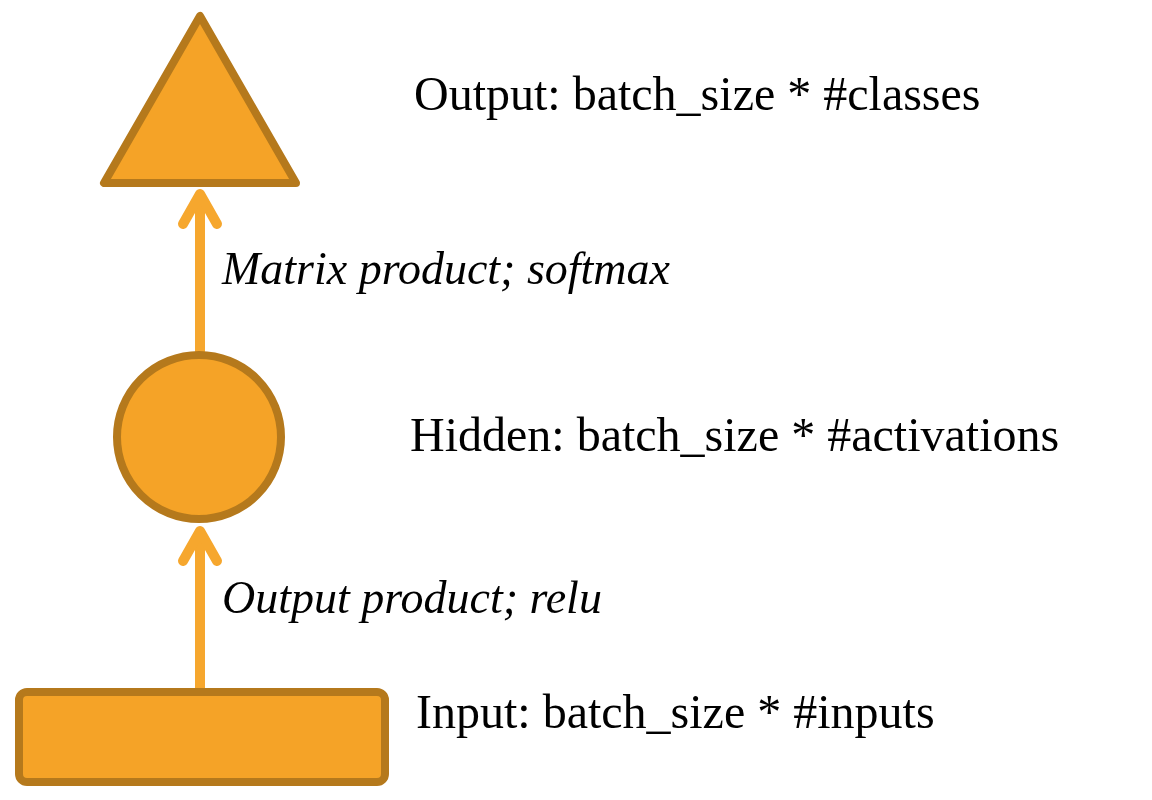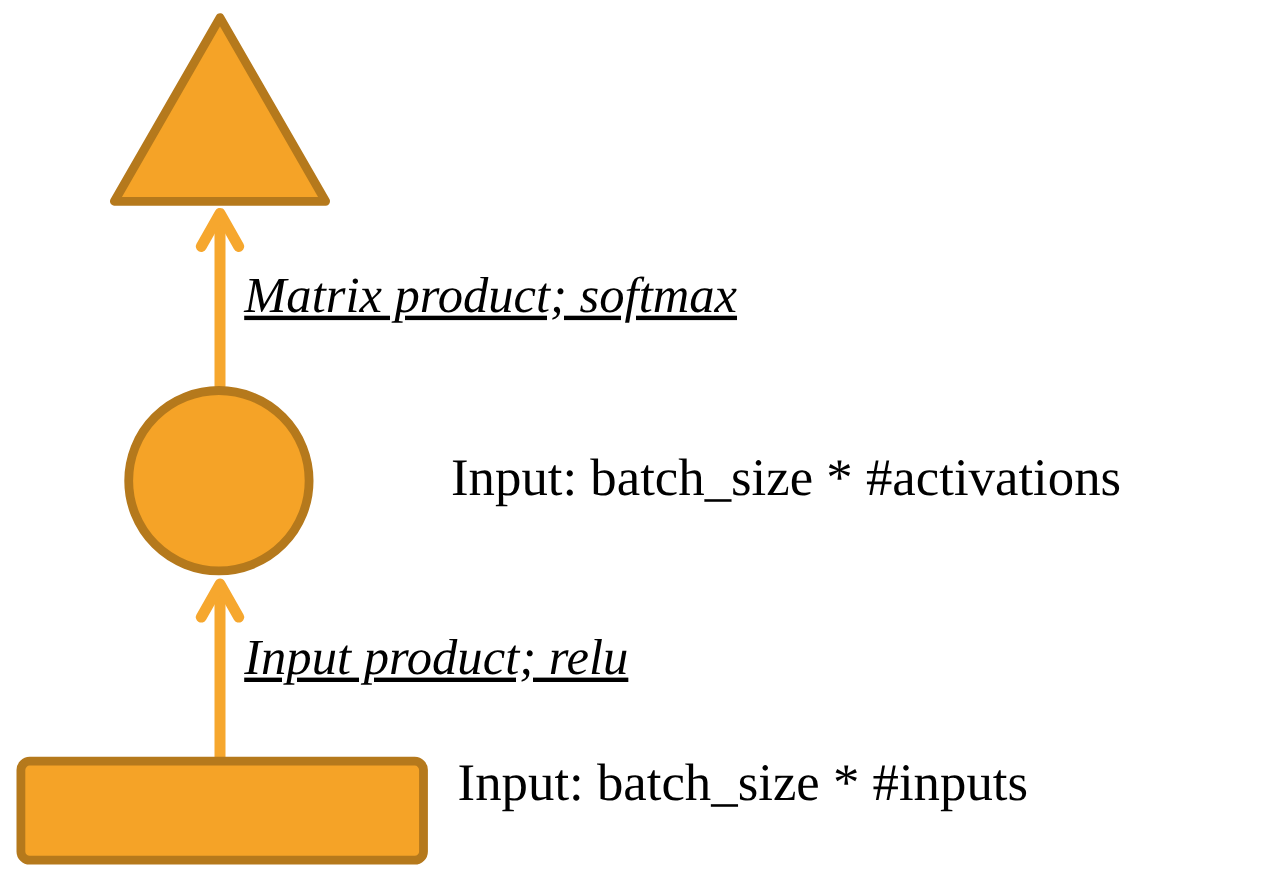--- a/index.html
+++ b/index.html
@@ -41,21 +41,20 @@
     line-height: 1.2;
     white-space: nowrap;
   }
   .edge-label {
     position: absolute;
     color: #000000;
     font-size: 46px;
     font-style: italic;
     line-height: 1.2;
     white-space: nowrap;
-    text-decoration: underline;
   }
 </style>
 </head>
 <body>
 
 <div class="canvas">
 
   <svg class="shapes-layer" viewBox="0 0 1152 800">
 
     <polygon class="shape" points="200,16 104,183 296,183" stroke-linejoin="round"></polygon>
@@ -68,22 +67,23 @@
     <circle class="shape" cx="199" cy="437" r="82"></circle>
 
     <g>
       <line class="arrow" x1="200" y1="691" x2="200" y2="533"></line>
       <polyline class="arrow" points="183,561 200,531 217,561"></polyline>
     </g>
 
     <rect class="shape" x="19" y="692" width="366" height="90" rx="8"></rect>
   </svg>
 
+  <div class="label" style="left:414px; top:65px;">Output: batch_size * #classes</div>
 
   <div class="edge-label" style="left:222px; top:241px;">Matrix product; softmax</div>
 
-  <div class="label" style="left:410px; top:406px;">Input: batch_size * #activations</div>
+  <div class="label" style="left:410px; top:406px;">Hidden: batch_size * #activations</div>
 
-  <div class="edge-label" style="left:222px; top:570px;">Input product; relu</div>
+  <div class="edge-label" style="left:222px; top:570px;">Output product; relu</div>
 
   <div class="label" style="left:416px; top:683px;">Input: batch_size * #inputs</div>
 
 </div>
 
 </body></html>

